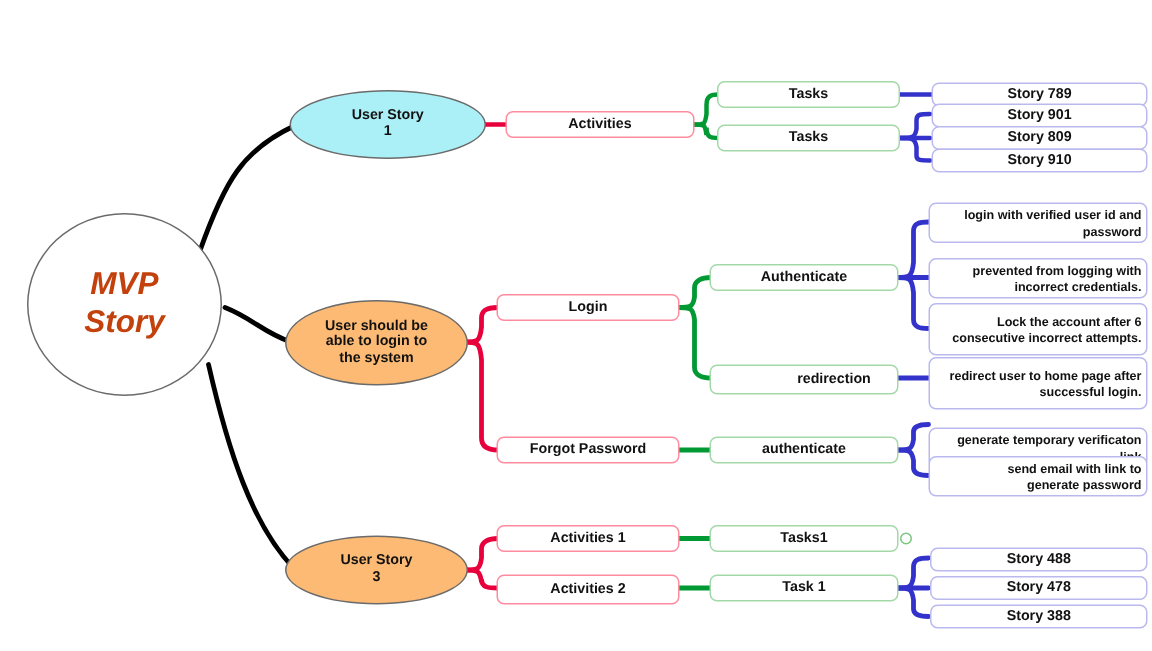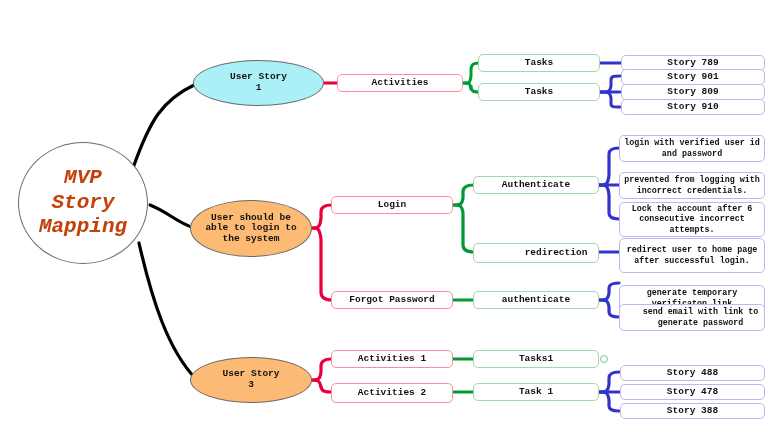--- a/index.html
+++ b/index.html
@@ -19,27 +19,26 @@
     left: 0; top: 0;
     width: 768px;
     height: 434px;
   }
   .node {
     position: absolute;
     box-sizing: border-box;
     display: flex;
     align-items: center;
     justify-content: center;
-    text-align: center;
+    text-align: right;
     background: #ffffff;
     color: #111111;
     font-weight: bold;
     line-height: 1.12;
     z-index: 5;
-    font-family: Liberation Mono, monospace;
   }
   
   .root {
     border: 1px solid #6b6b6b;
     border-radius: 50%;
     background: #ffffff;
     font-style: italic;
     font-weight: bold;
     font-size: 21px;
     line-height: 1.18;
@@ -135,21 +134,20 @@
   <g fill="none" stroke="#3333cc" stroke-width="3.2" stroke-linecap="round">
     <path d="M598,392 C606,392 608,392 609,384 L609,378 C609,373 613,372 619,372"></path>
     <path d="M598,392 L619,392"></path>
     <path d="M598,392 C606,392 608,392 609,400 L609,406 C609,410 613,411 619,411"></path>
   </g>
 </svg>
 
 <div class="node root" style="left:18px; top:142px; width:130px; height:122px; flex-direction:column;">
   <span>MVP</span>
   <span>Story</span>
-  <span>Mapping</span>
 </div>
 
 <div class="node ellipse cyan" style="left:193px; top:60px; width:131px; height:46px; flex-direction:column;">
   <span>User Story</span>
   <span>1</span>
 </div>
 
 <div class="node box pink" style="left:337px; top:74px; width:126px; height:18px;">Activities</div>
 
 <div class="node box green" style="left:478px; top:54px; width:122px; height:18px;">Tasks</div>

